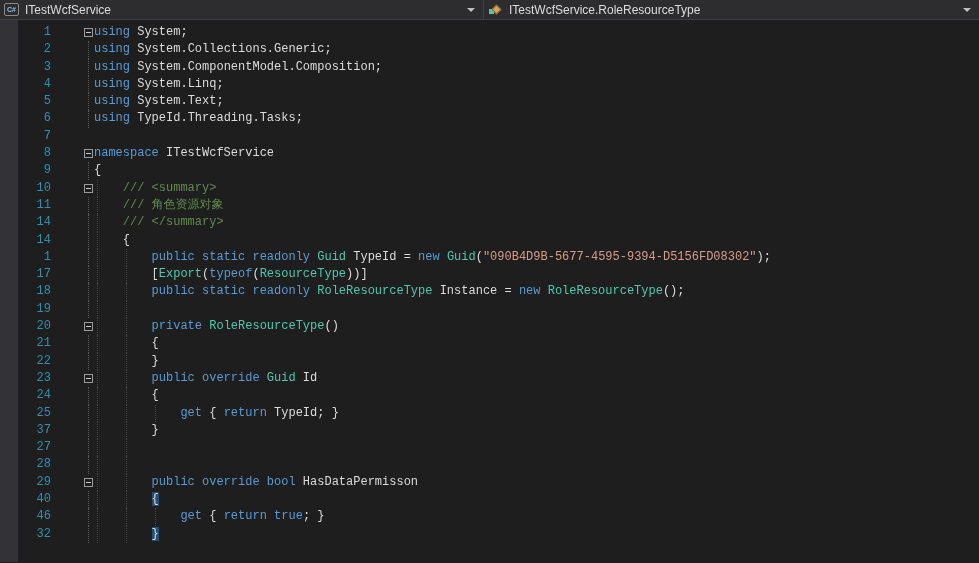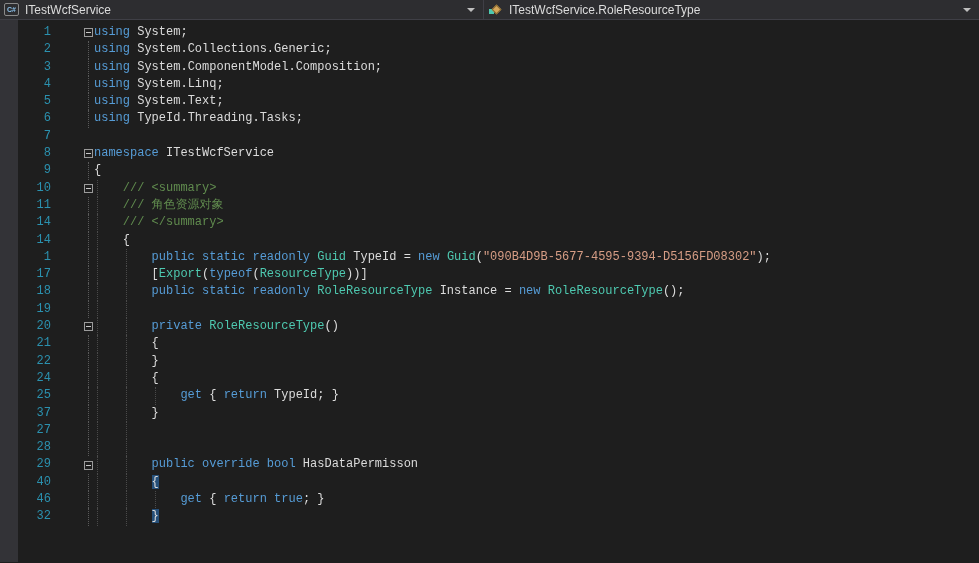--- a/index.html
+++ b/index.html
@@ -197,20 +197,29 @@
         <span class="code"><i class="guide" style="left: 3px;"></i><i class="guide" style="left: 31.8px;"></i><span class="seg pl">        {</span></span>
       </div>
       <div class="row">
         <span class="ln">22</span>
         <span class="outline">
           <span class="rline"></span>
         </span>
         <span class="code"><i class="guide" style="left: 3px;"></i><i class="guide" style="left: 31.8px;"></i><span class="seg pl">        }</span></span>
       </div>
       <div class="row">
+        <span class="ln">23</span>
+        <span class="outline">
+          <span class="fold">
+            <i></i>
+          </span>
+        </span>
+        <span class="code"><i class="guide" style="left: 3px;"></i><i class="guide" style="left: 31.8px;"></i><span class="seg pl">        </span><span class="seg kw">public override</span><span class="seg pl"> </span><span class="seg ty">Guid</span><span class="seg pl"> Id</span></span>
+      </div>
+      <div class="row">
         <span class="ln">24</span>
         <span class="outline">
           <span class="rline"></span>
         </span>
         <span class="code"><i class="guide" style="left: 3px;"></i><i class="guide" style="left: 31.8px;"></i><span class="seg pl">        {</span></span>
       </div>
       <div class="row">
         <span class="ln">25</span>
         <span class="outline">
           <span class="rline"></span>

